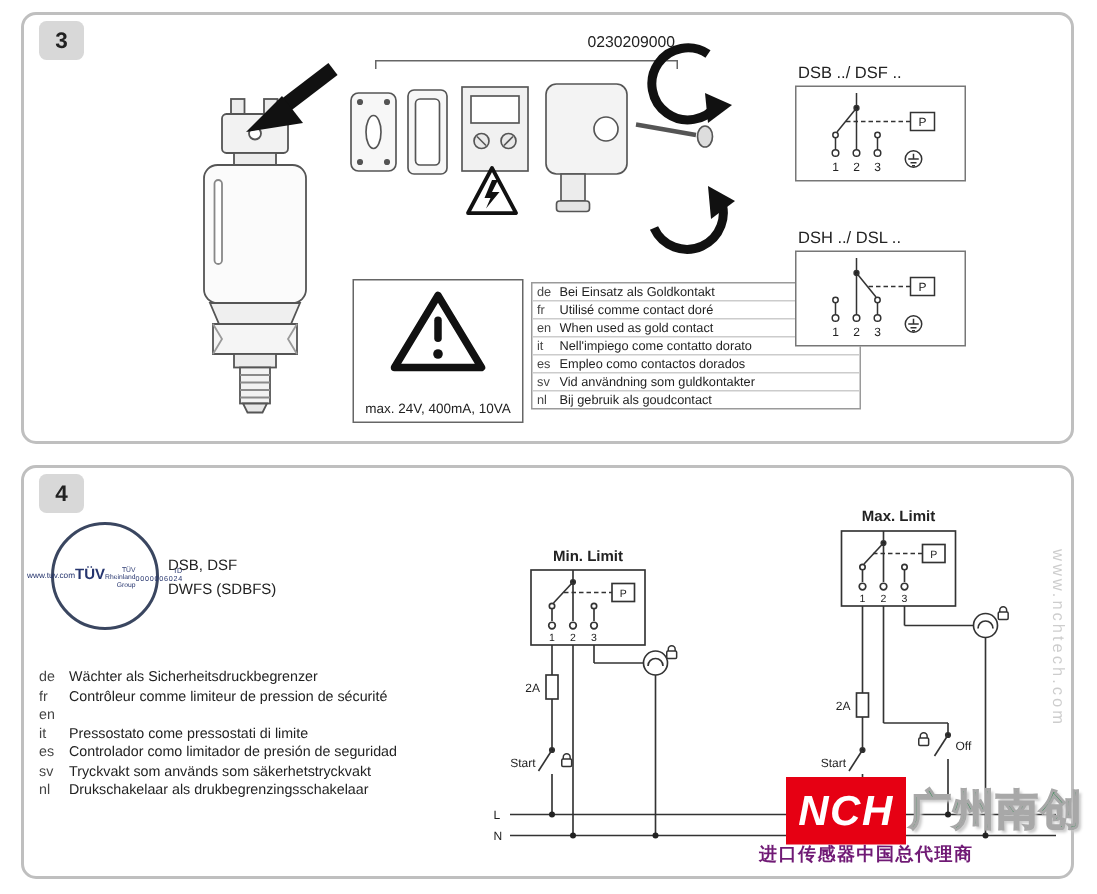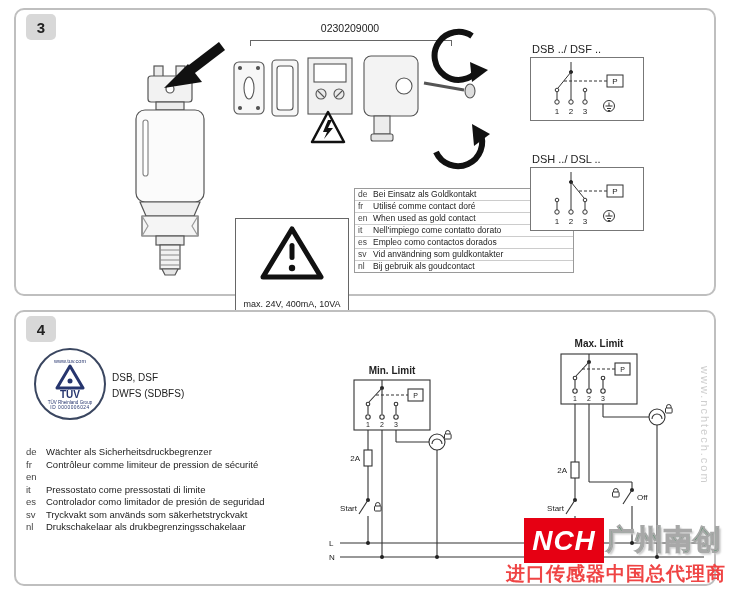--- a/index.html
+++ b/index.html
@@ -4,51 +4,51 @@
 <style>
   html,body{margin:0;padding:0;background:#fff;}
   .page{position:relative;width:731px;height:596px;background:#fff;overflow:hidden;
         font-family:"Liberation Sans", sans-serif;color:#333;}
   .panel{position:absolute;border:2px solid #bfbfbf;border-radius:10px;background:#fff;box-sizing:border-box;}
   #panel3{left:14px;top:8px;width:702px;height:288px;}
   #panel4{left:14px;top:310px;width:702px;height:276px;}
   .badge{position:absolute;left:10px;top:4px;width:30px;height:26px;background:#d8d8d8;border-radius:5px;
          display:flex;align-items:center;justify-content:center;font-weight:bold;font-size:15px;color:#222;}
   .abs{position:absolute;}
-  .part-number{position:absolute;left:234px;top:12px;width:200px;text-align:center;font-size:10.5px;color:#222;}
+  .part-number{position:absolute;left:234px;top:12px;width:200px;text-align:right;font-size:10.5px;color:#222;}
   .bracket{position:absolute;left:234px;top:30px;width:200px;height:5px;
            border-top:1px solid #666;border-left:1px solid #666;border-right:1px solid #666;}
-  .warn-box{position:absolute;left:219px;top:176px;width:112px;height:94px;border:1.3px solid #666;background:#fff;margin-top:32px;}
+  .warn-box{position:absolute;left:219px;top:176px;width:112px;height:94px;border:1.3px solid #666;background:#fff;}
   .warn-box svg{display:block;margin:5px auto 0 auto;}
   .max-rating{position:absolute;bottom:4px;left:0;width:100%;text-align:center;font-size:9px;color:#222;}
   .lang-table{position:absolute;left:338px;top:178px;width:218px;border:1px solid #9a9a9a;background:#fff;font-size:8.5px;}
   .lang-table .trow{display:flex;height:11px;line-height:11px;border-bottom:1px solid #ccc;padding:0 3px;}
   .lang-table .trow:last-child{border-bottom:none;}
   .tcode{width:15px;flex:0 0 15px;color:#444;}
   .ttext{flex:1;white-space:nowrap;overflow:hidden;color:#222;}
   .diag-label{position:absolute;left:516px;font-size:11px;color:#222;}
   .diag-box{position:absolute;left:514px;width:112px;height:62px;border:1.2px solid #777;background:#fff;}
   .lang-list{position:absolute;left:10px;top:134px;font-size:9.5px;color:#222;}
   .lang-list .lrow{display:flex;line-height:12.5px;}
   .lang-list .lcode{width:20px;flex:0 0 20px;color:#444;}
   .models{position:absolute;left:96px;font-size:10px;color:#222;}
   .tuv{position:absolute;left:18px;top:36px;width:68px;height:68px;border:2px solid #3a4660;border-radius:50%;
-       display:flex;flex-direction:column;align-items:center;justify-content:center;background:#fff;}
+       display:flex;flex-direction:row;align-items:center;justify-content:center;background:#fff;text-align:right;}
   .tuv-top{font-size:5.5px;color:#26356e;}
   .tuv-name{font-size:10px;font-weight:bold;color:#26356e;line-height:10px;}
   .tuv-group{font-size:4.5px;color:#26356e;}
   .tuv-id{font-size:4.8px;letter-spacing:0.5px;color:#26356e;}
   svg text{font-family:"Liberation Sans", sans-serif;fill:#222;stroke:none;}
   .t7{font-size:7px;} .t8{font-size:8px;} .tb10{font-size:10px;font-weight:bold;}
   .nch-logo{position:absolute;left:524px;top:518px;width:80px;height:45px;background:#e60013;z-index:6;
             display:flex;align-items:center;justify-content:center;}
   .nch-text{color:#fff;font-weight:bold;font-style:italic;font-size:28px;letter-spacing:1px;}
   .company-cn{position:absolute;left:606px;top:521px;font-size:28px;font-weight:bold;z-index:6;
               color:#15803d;-webkit-text-stroke:1px #a8a8a8;text-shadow:2px 2px 2px #c9c9c9;letter-spacing:1px;}
-  .tagline-cn{position:absolute;left:506px;top:561px;font-size:19px;font-weight:bold;color:#ef4444;z-index:6;letter-spacing:1px;}
+  .tagline-cn{position:absolute;left:506px;top:561px;font-size:12px;font-weight:bold;color:#701a75;z-index:6;letter-spacing:1px;}
   .site-vert{position:absolute;right:20px;top:366px;writing-mode:vertical-rl;font-size:11px;
              color:rgba(130,130,130,0.4);z-index:5;letter-spacing:2px;}
 </style>
 </head>
 <body>
 
 <div class="page">
 
   <div class="panel" id="panel3">
     <div class="badge">3</div>

